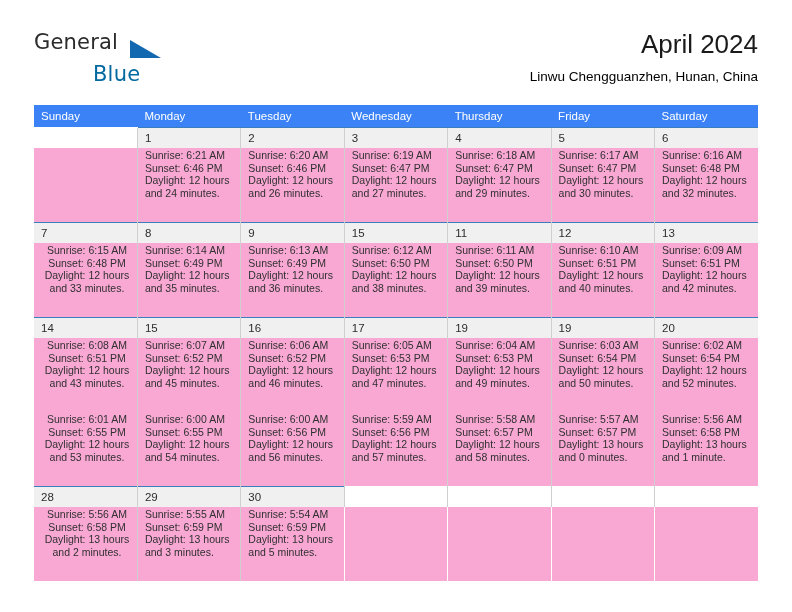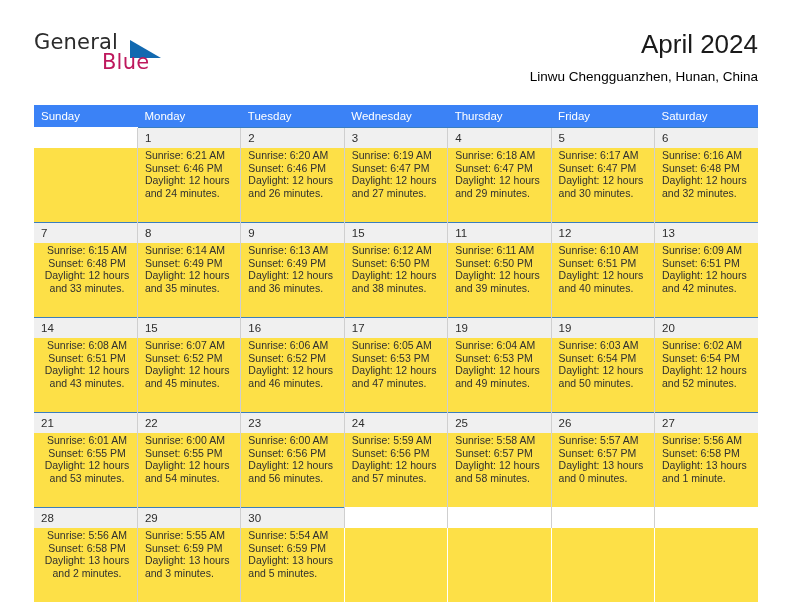--- a/index.html
+++ b/index.html
@@ -44,27 +44,26 @@
     top: 0;
     font-size: 21px;
     letter-spacing: 0.2px;
     color: #2b2b2b;
     font-family: "DejaVu Sans", sans-serif;
     font-weight: 400;
   }
   .brand-blue {
     position: absolute;
     left: 59px;
-    top: 20px;
+    top: 32px;
     font-size: 21px;
     letter-spacing: 0.2px;
-    color: #be185d;
+    color: #0369a1;
     font-family: "DejaVu Sans", sans-serif;
     font-weight: 400;
-    margin-left: 9px;
   }
   .brand-triangle {
     position: absolute;
     left: 96px;
     top: 10px;
     width: 0;
     height: 0;
     border-left: 31px solid #1269b0;
     border-top: 18px solid transparent;
   }
@@ -120,21 +119,21 @@
     padding: 4px 0 3px 7px;
     border-left: 1px solid #cfcfcf;
     border-top: 1px solid #3a7ebf;
     vertical-align: top;
     line-height: 13px;
   }
   tbody tr.daynum-row td:first-child { border-left: none; }
   tbody tr.daynum-row td.empty { background: #ffffff; border-top-color: #ffffff; }
 
   tbody tr.info-row td {
-    background: #fde047;
+    background: #f9a8d4;
     font-size: 10.5px;
     color: #303030;
     padding: 1px 4px 11px 7px;
     border-left: 1px solid #cfcfcf;
     vertical-align: top;
     line-height: 12.6px;
     height: 62px;
   }
   tbody tr.info-row td:first-child { border-left: none; text-align: center; }
   tbody tr.info-row td.empty { border-left-color: #ffffff; }
@@ -330,29 +329,20 @@
             <span class="info-line">Daylight: 12 hours</span>
             <span class="info-line">and 50 minutes.</span>
           </td>
           <td>
             <span class="info-line">Sunrise: 6:02 AM</span>
             <span class="info-line">Sunset: 6:54 PM</span>
             <span class="info-line">Daylight: 12 hours</span>
             <span class="info-line">and 52 minutes.</span>
           </td>
         </tr>
-        <tr class="daynum-row">
-          <td>21</td>
-          <td>22</td>
-          <td>23</td>
-          <td>24</td>
-          <td>25</td>
-          <td>26</td>
-          <td>27</td>
-        </tr>
         <tr class="info-row">
           <td>
             <span class="info-line">Sunrise: 6:01 AM</span>
             <span class="info-line">Sunset: 6:55 PM</span>
             <span class="info-line">Daylight: 12 hours</span>
             <span class="info-line">and 53 minutes.</span>
           </td>
           <td>
             <span class="info-line">Sunrise: 6:00 AM</span>
             <span class="info-line">Sunset: 6:55 PM</span>

